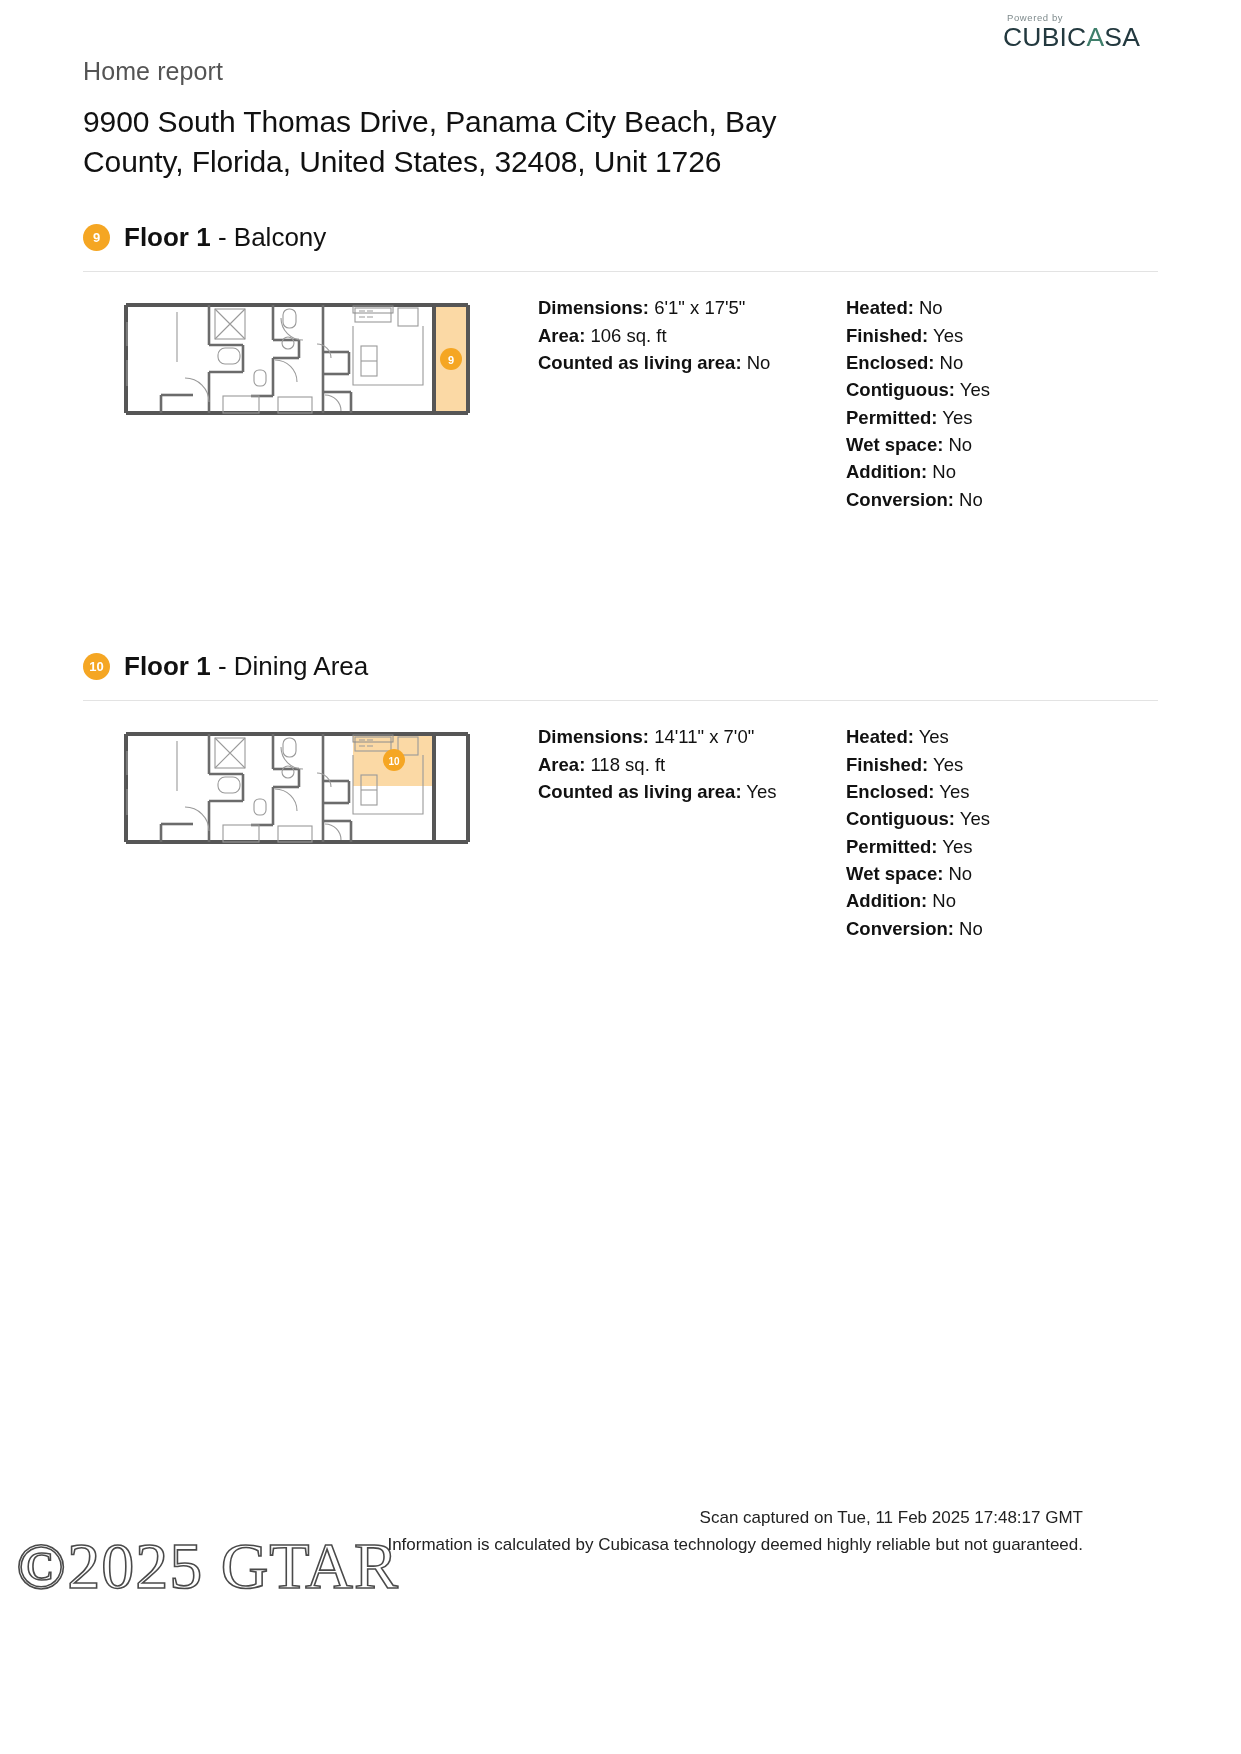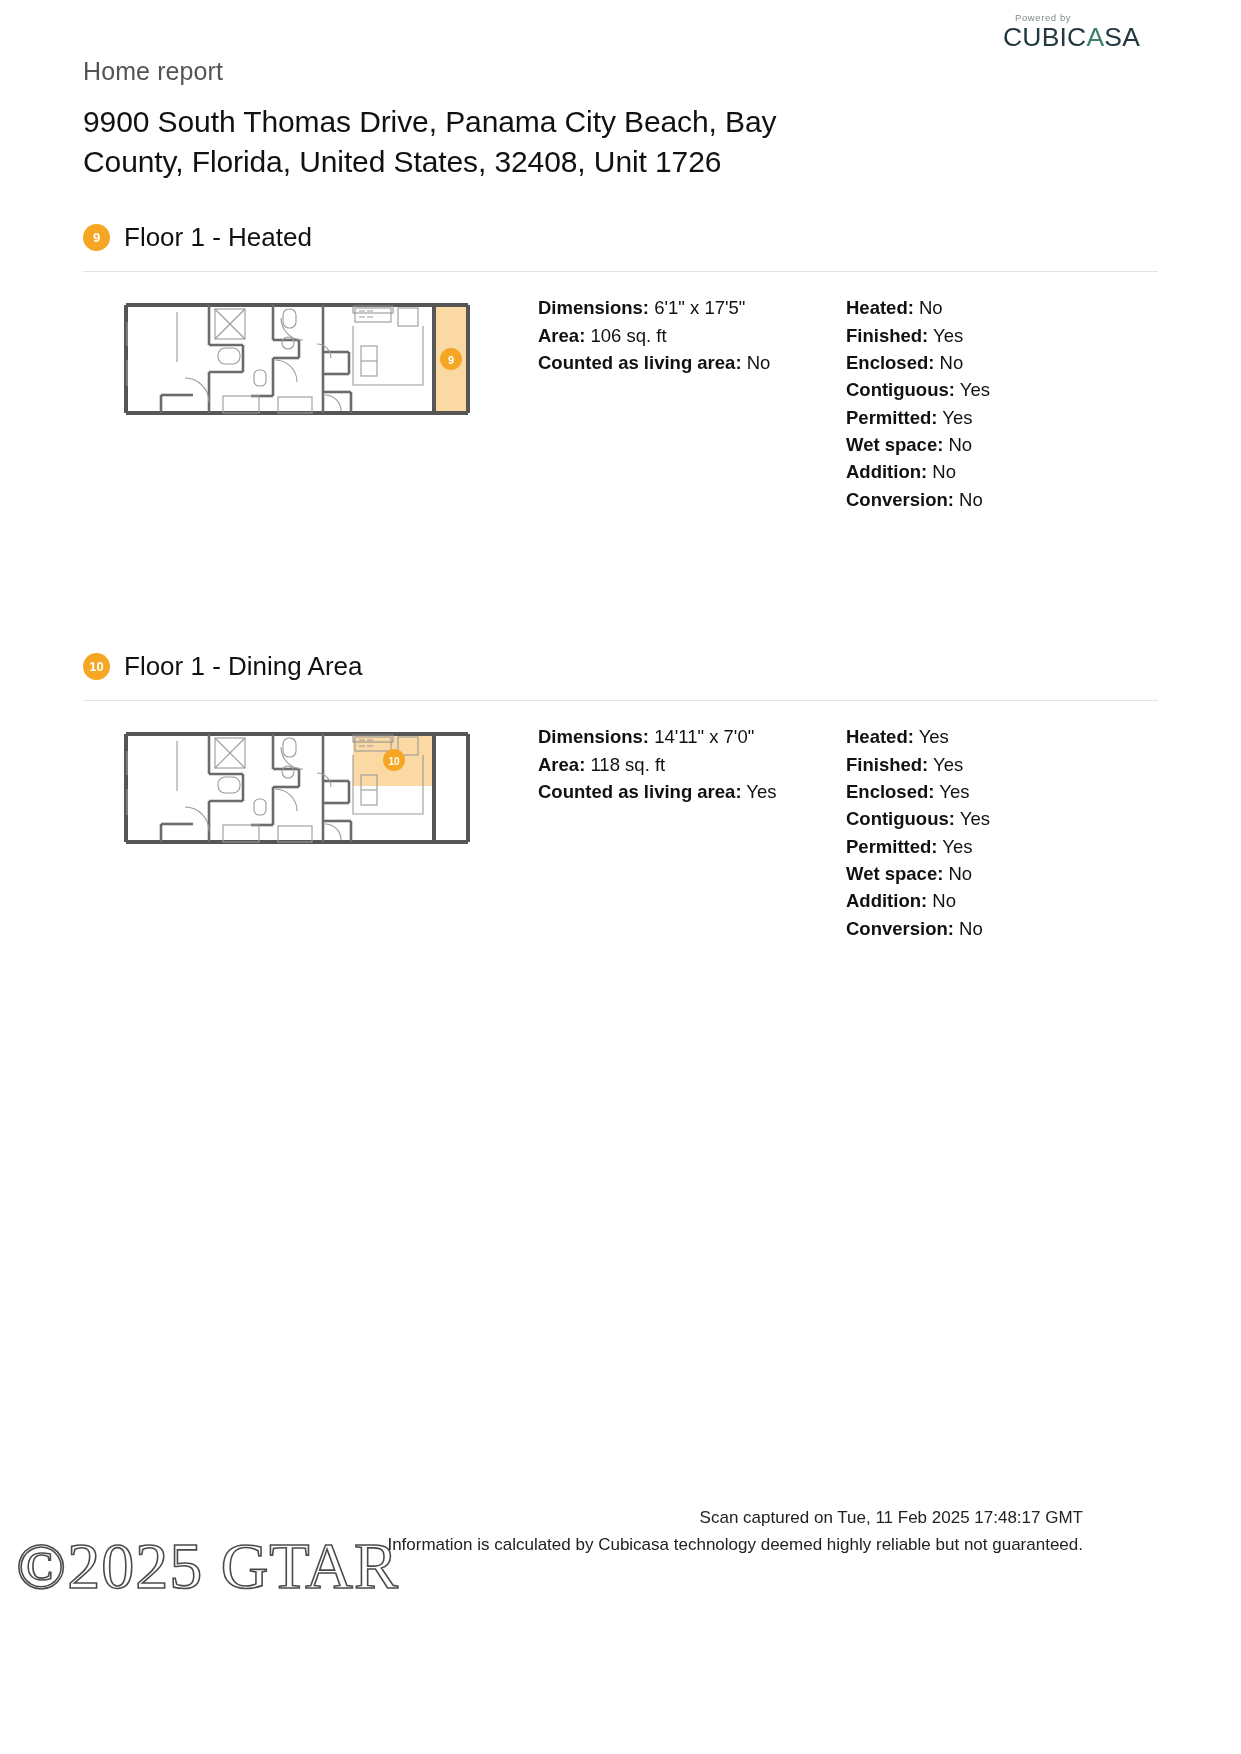--- a/index.html
+++ b/index.html
@@ -49,21 +49,21 @@
     position: absolute;
     right: 78px;
     top: 12px;
     width: 160px;
     text-align: left;
   }
   .brand-powered {
     font-size: 9.5px;
     color: #7e8a8c;
     letter-spacing: 0.6px;
-    margin-left: 12px;
+    margin-left: 4px;
     margin-bottom: 1px;
     font-weight: 400;
   }
   .brand-word {
     font-size: 26.5px;
     font-weight: 400;
     letter-spacing: 0.2px;
     color: #23393f;
     line-height: 1;
     display: flex;
@@ -101,21 +101,21 @@
     flex: 0 0 auto;
     line-height: 1;
   }
   .room-title {
     font-size: 26px;
     line-height: 1.2;
     color: #111111;
     font-weight: 400;
     white-space: nowrap;
   }
-  .room-title b { font-weight: 400; }
+  .room-title b { font-weight: 700; }
 
   .divider {
     height: 1px;
     background: #e3e3e3;
     width: 100%;
   }
 
   .room-body {
     display: flex;
     align-items: flex-start;
@@ -200,21 +200,21 @@
       <span>CUBIC</span>
         <span class="tealA">A</span>
         <span>SA</span>
     </div>
   </div>
 
   <div class="room" style="top:222px;">
     <div class="room-head">
       <div class="badge">9</div>
       <div class="room-title">
-        <b>Floor 1</b><span>&nbsp;</span><span>-</span><span>&nbsp;</span><span>Heated</span>
+        <b>Floor 1</b><span>&nbsp;</span><span>-</span><span>&nbsp;</span><span>Balcony</span>
       </div>
     </div>
     <div class="divider"></div>
 
     <div class="room-body">
 
       <div class="plan-col">
         <svg class="plan" width="360" height="125" viewBox="0 0 360 125">
 
           <rect x="311" y="5" width="34" height="108" fill="#FBD9A5"></rect>

